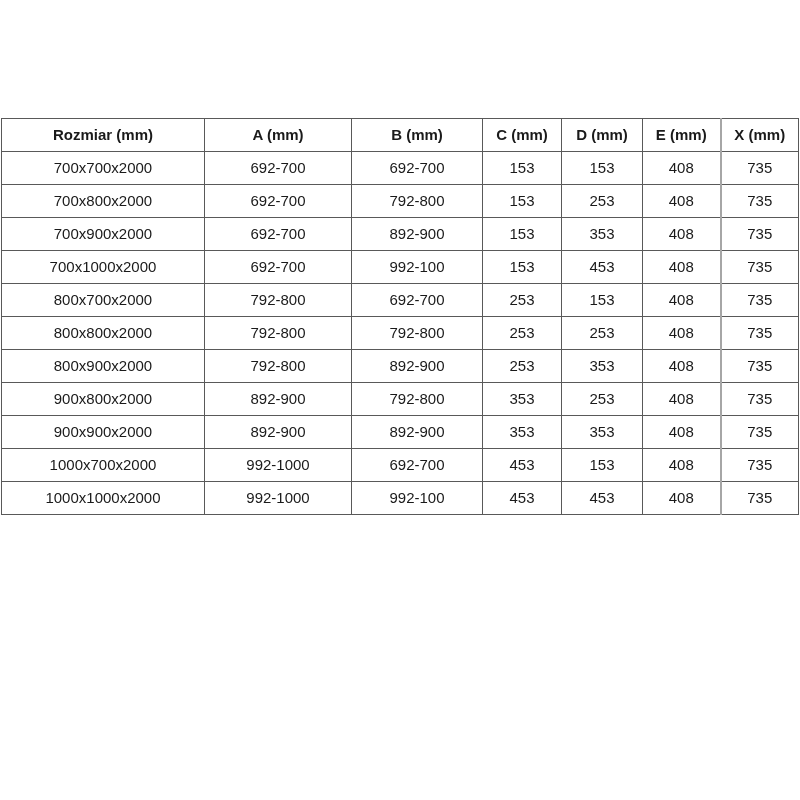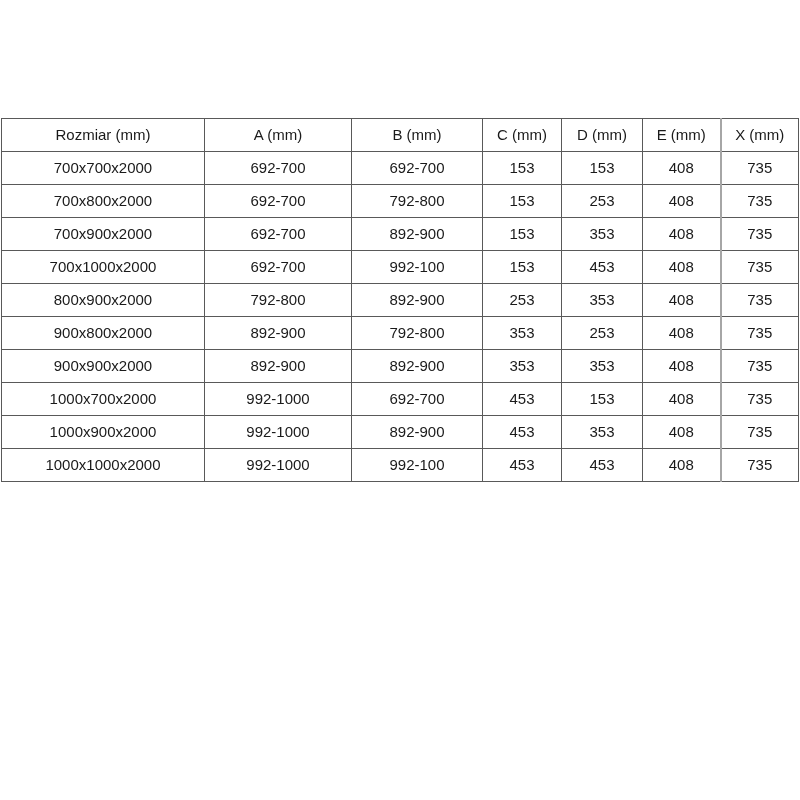--- a/index.html
+++ b/index.html
@@ -35,21 +35,21 @@
     text-align: center;
     vertical-align: middle;
     height: 32px;
     padding: 0;
     font-size: 15px;
     line-height: 32px;
     white-space: nowrap;
     overflow: hidden;
   }
   table.dim-table th {
-    font-weight: normal;
+    font-weight: bold;
     color: #1a1a1a;
     text-align: center;
   }
   
   table.dim-table th:nth-child(6),
   table.dim-table td:nth-child(6) {
     border-right: 2px solid #a6a6a6;
   }
   col.c-rozmiar { width: 203px; }
   col.c-a { width: 147px; }
@@ -115,20 +115,38 @@
         <tr>
           <td>700x1000x2000</td>
           <td>692-700</td>
           <td>992-100</td>
           <td>153</td>
           <td>453</td>
           <td>408</td>
           <td>735</td>
         </tr>
         <tr>
+          <td>800x700x2000</td>
+          <td>792-800</td>
+          <td>692-700</td>
+          <td>253</td>
+          <td>153</td>
+          <td>408</td>
+          <td>735</td>
+        </tr>
+        <tr>
+          <td>800x800x2000</td>
+          <td>792-800</td>
+          <td>792-800</td>
+          <td>253</td>
+          <td>253</td>
+          <td>408</td>
+          <td>735</td>
+        </tr>
+        <tr>
           <td>800x900x2000</td>
           <td>792-800</td>
           <td>892-900</td>
           <td>253</td>
           <td>353</td>
           <td>408</td>
           <td>735</td>
         </tr>
         <tr>
           <td>900x800x2000</td>
@@ -151,29 +169,20 @@
         <tr>
           <td>1000x700x2000</td>
           <td>992-1000</td>
           <td>692-700</td>
           <td>453</td>
           <td>153</td>
           <td>408</td>
           <td>735</td>
         </tr>
         <tr>
-          <td>1000x900x2000</td>
-          <td>992-1000</td>
-          <td>892-900</td>
-          <td>453</td>
-          <td>353</td>
-          <td>408</td>
-          <td>735</td>
-        </tr>
-        <tr>
           <td>1000x1000x2000</td>
           <td>992-1000</td>
           <td>992-100</td>
           <td>453</td>
           <td>453</td>
           <td>408</td>
           <td>735</td>
         </tr>
       </tbody>
   </table>

